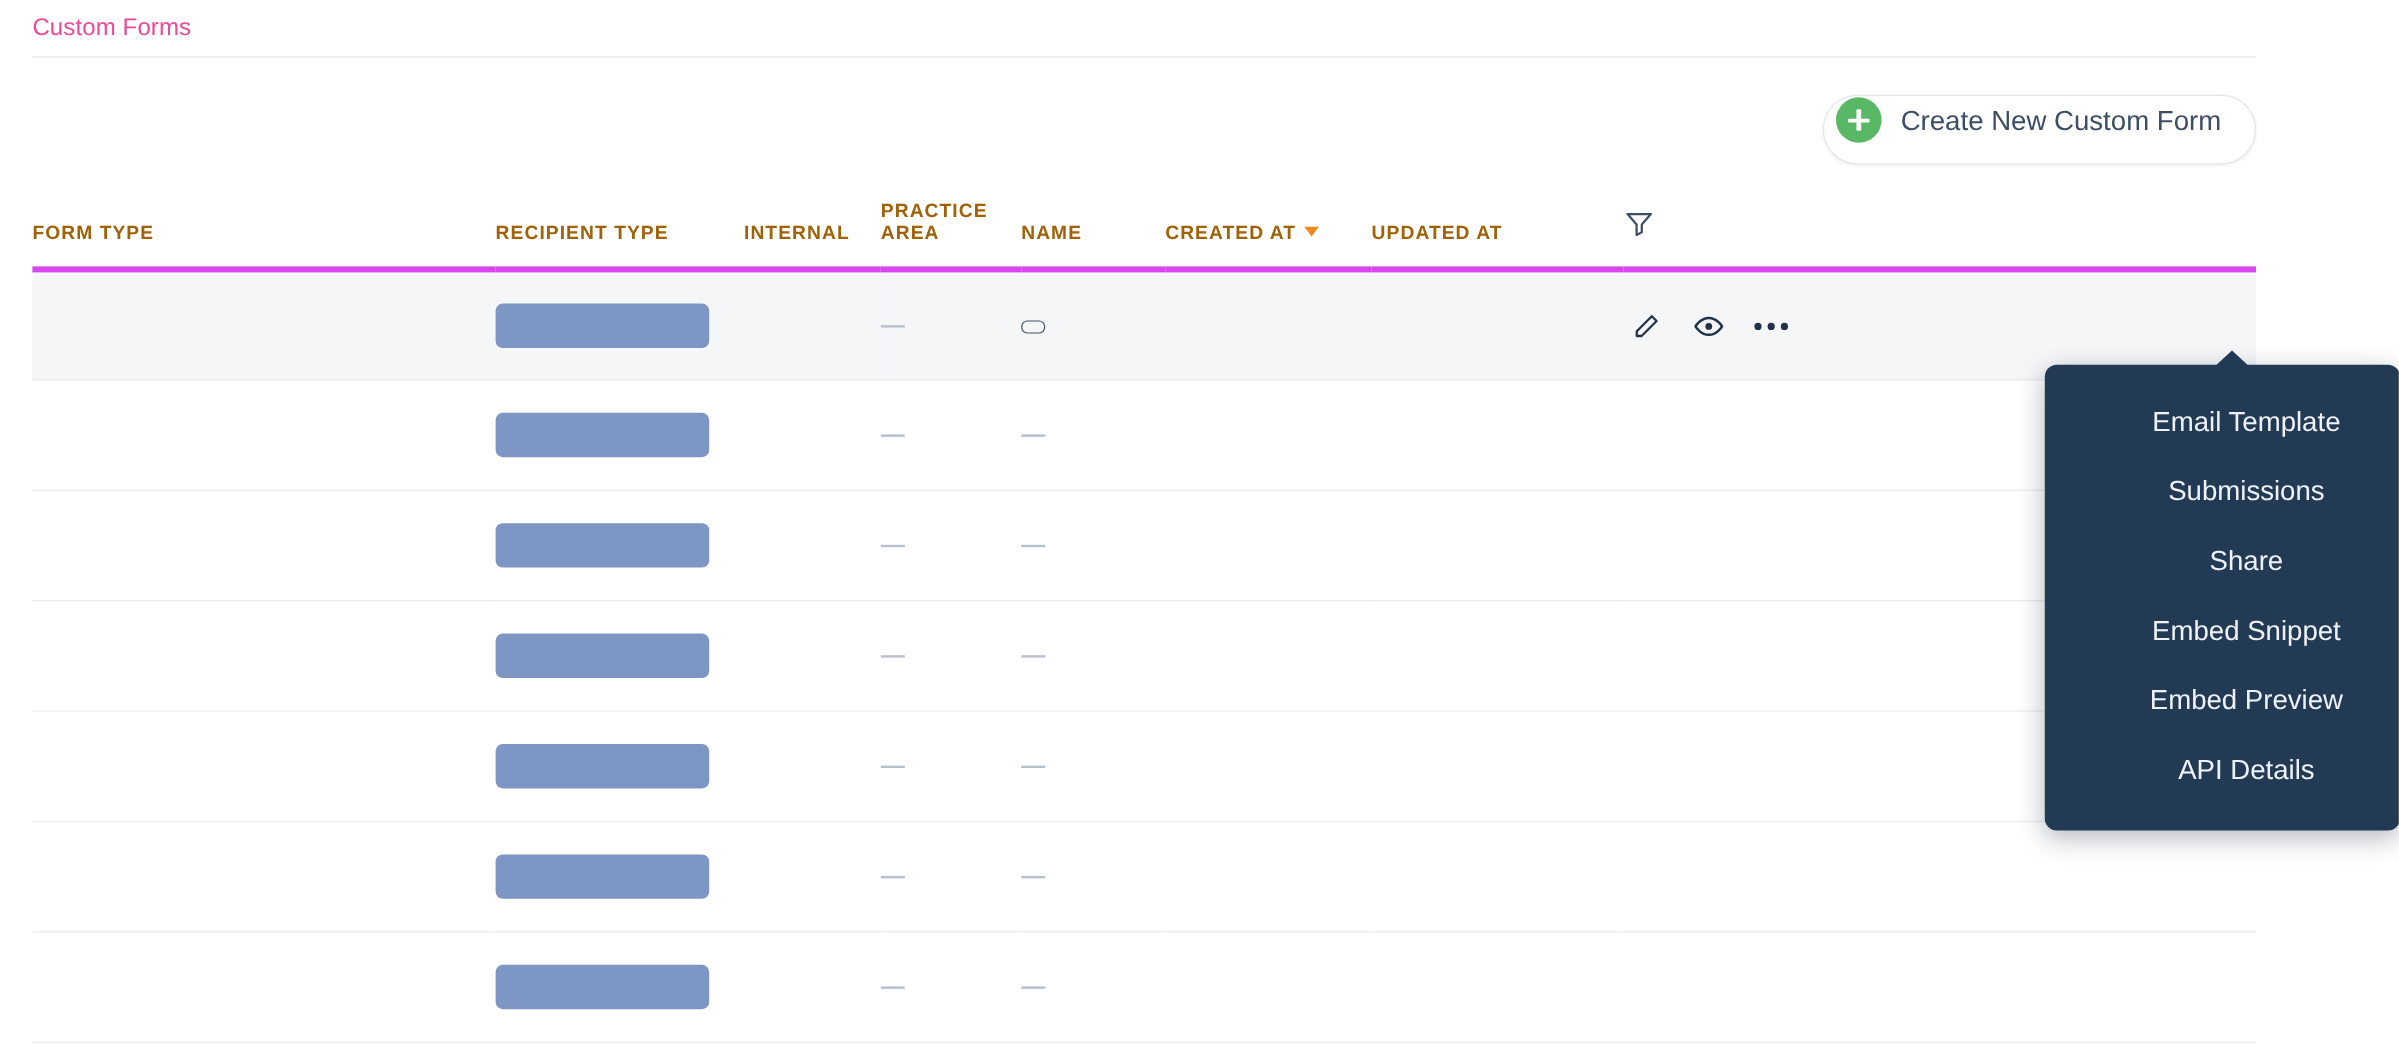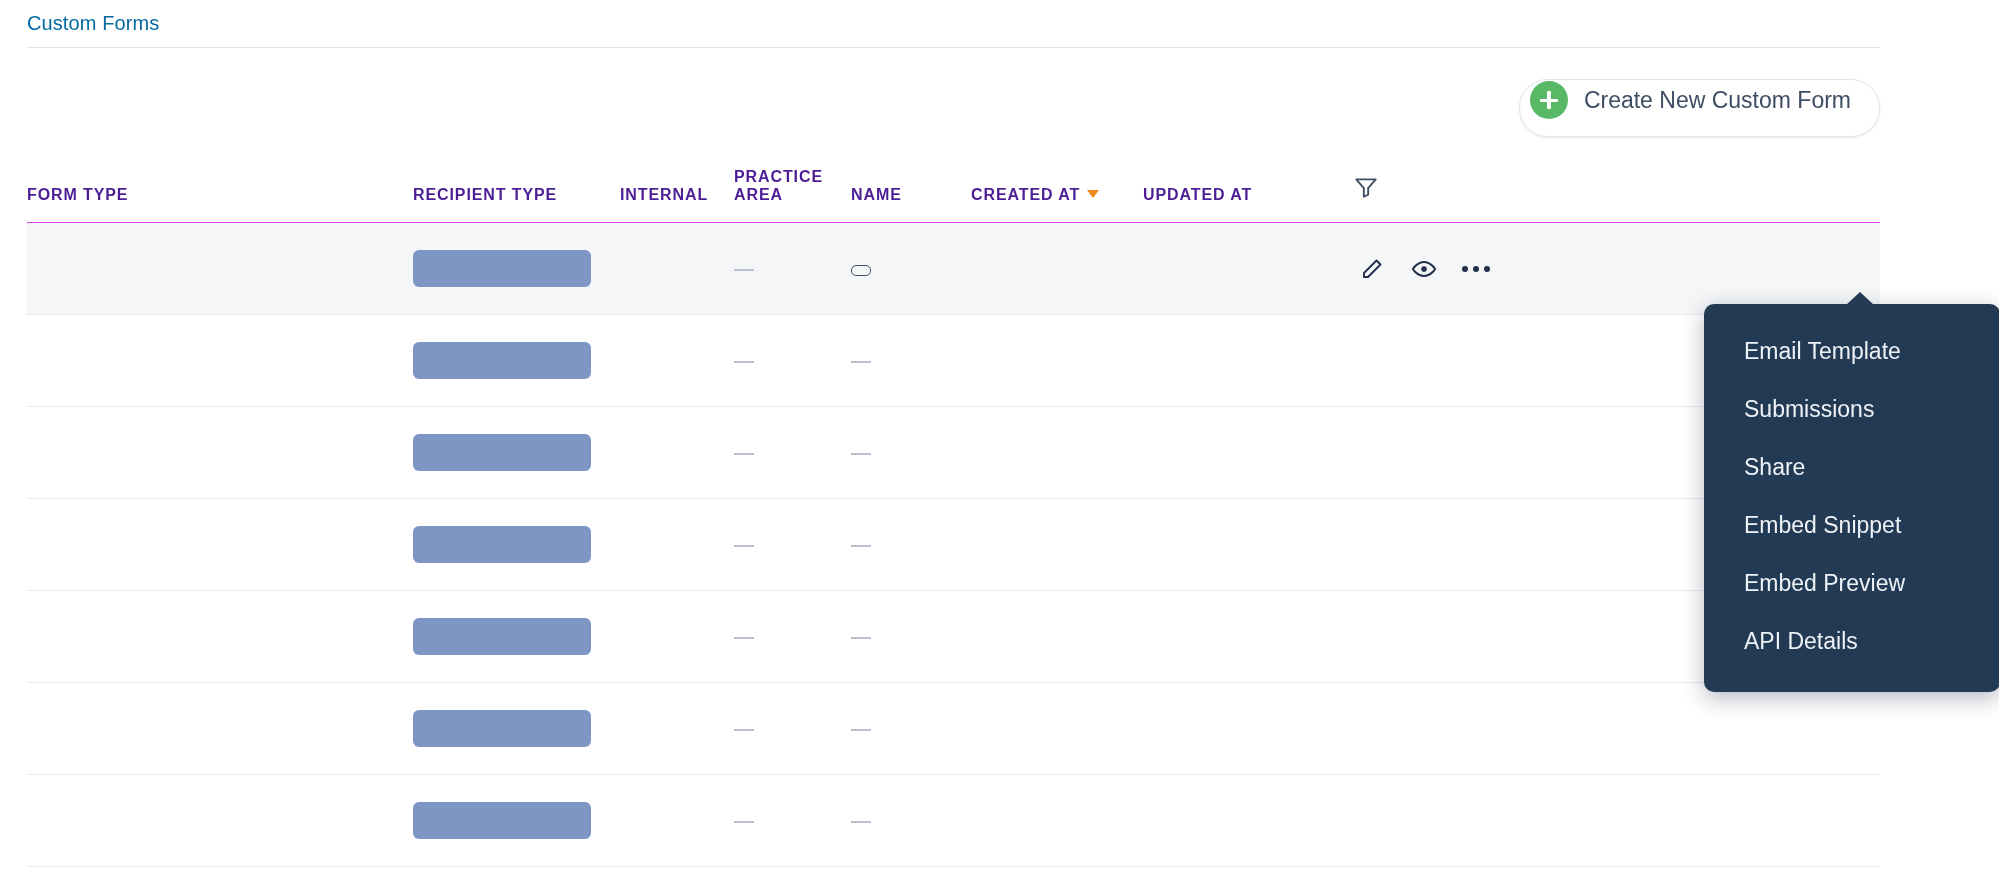--- a/index.html
+++ b/index.html
@@ -25,21 +25,21 @@
     left: 27px;
     top: 0;
     width: 1853px;
     height: 48px;
     border-bottom: 1px solid #dfe3e8;
     display: flex;
     align-items: center;
   }
   .breadcrumb-text {
     font-size: 20px;
-    color: #0369a1;
+    color: #ec4899;
     letter-spacing: 0.1px;
   }
 
   
   .toolbar {
     position: absolute;
     left: 27px;
     top: 48px;
     width: 1853px;
     height: 120px;
@@ -93,24 +93,24 @@
   table.forms {
     width: 100%;
     border-collapse: collapse;
     table-layout: fixed;
   }
   table.forms thead th {
     text-align: left;
     font-size: 16px;
     font-weight: 700;
     letter-spacing: 0.9px;
-    color: #4c1d95;
+    color: #a16207;
     padding: 0 0 18px 0;
     vertical-align: bottom;
-    border-bottom: 1px solid #d946ef;
+    border-bottom: 5px solid #d946ef;
     position: relative;
   }
   th.sorted {
     color: #5d6e85;
     border-bottom: 3px solid #f0891b;
   }
   .sort-caret {
     display: inline-block;
     margin-left: 7px;
     width: 0; height: 0;
@@ -221,21 +221,21 @@
     top: -12px;
     left: 142px;
     width: 0; height: 0;
     border-left: 14px solid transparent;
     border-right: 14px solid transparent;
     border-bottom: 13px solid #233a54;
   }
   .menu-item {
     height: 58px;
     line-height: 58px;
-    text-align: left;
+    text-align: center;
     color: #eef2f7;
     font-size: 23px;
     cursor: pointer;
     white-space: nowrap;
     padding-left: 40px;
   }
 </style>
 </head>
 <body>
 

